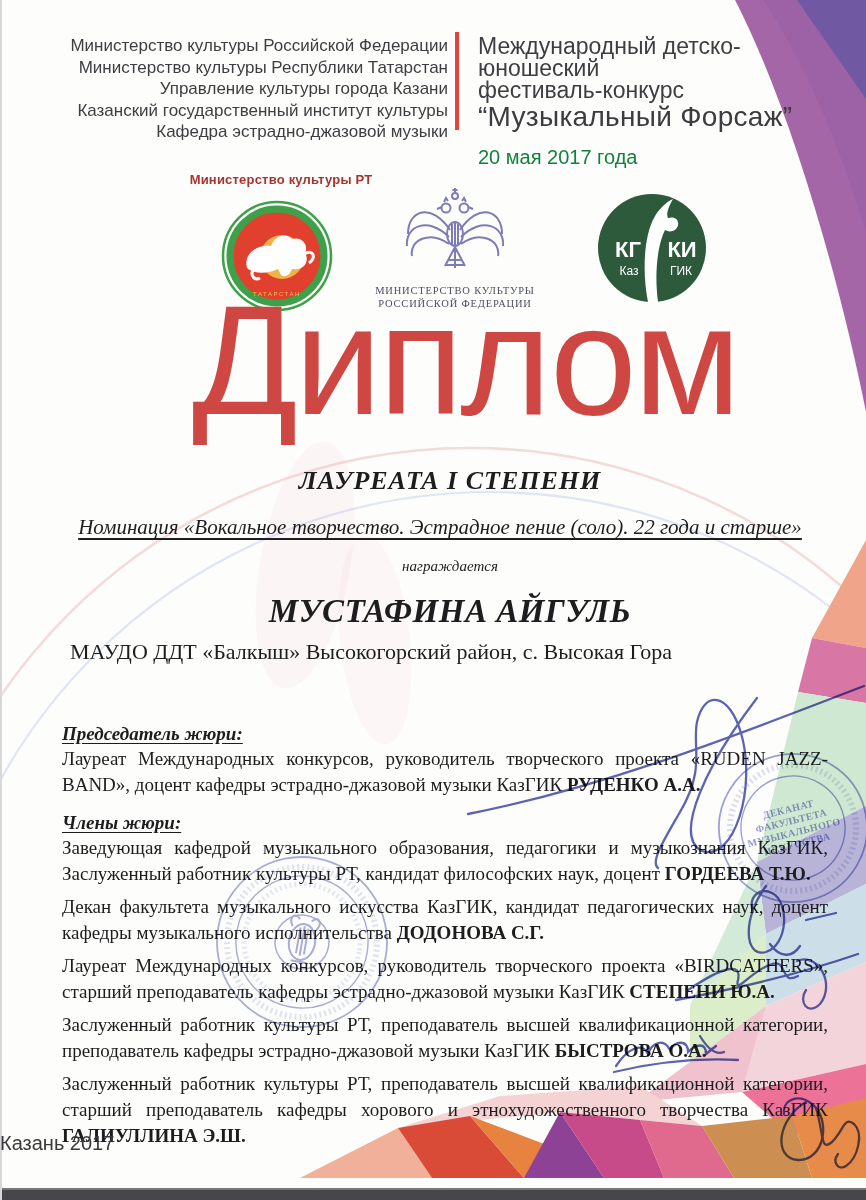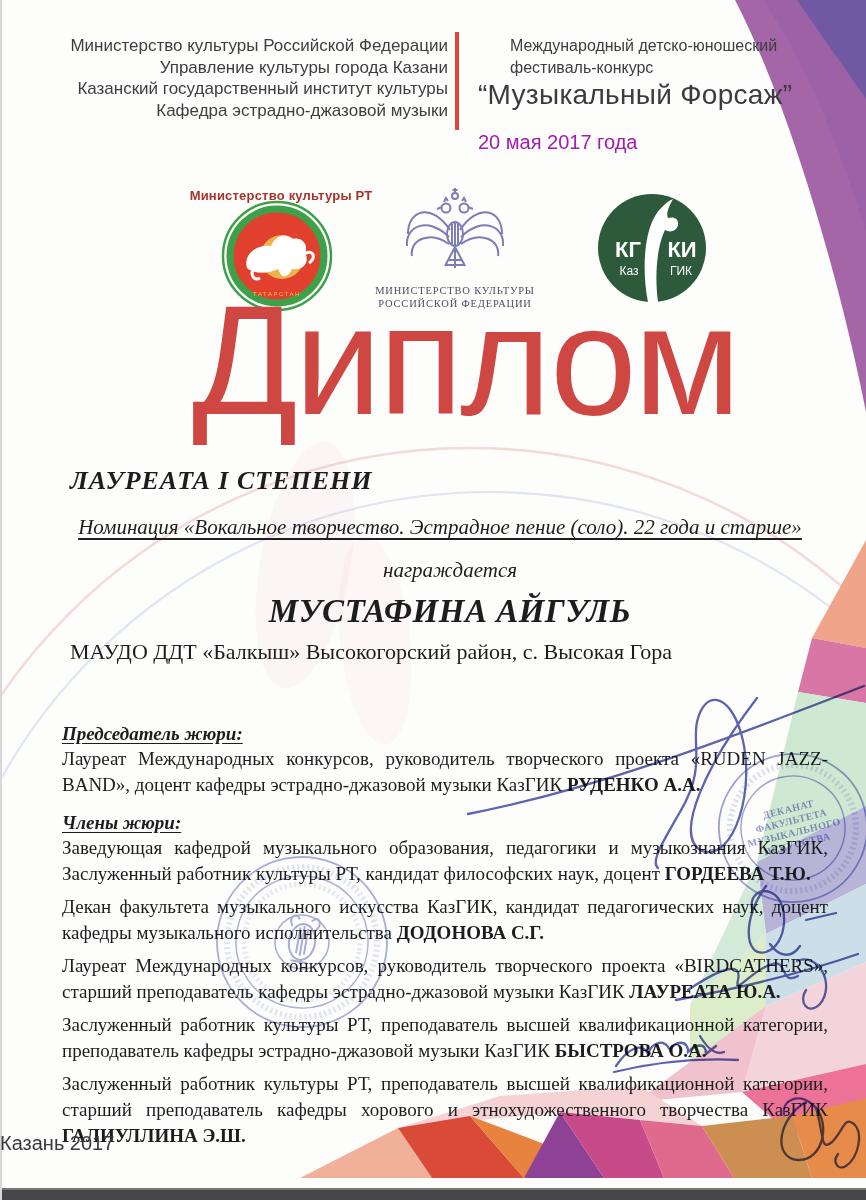--- a/index.html
+++ b/index.html
@@ -8,47 +8,47 @@
   .layer{position:absolute;left:0;top:0;width:866px;height:1200px;}
   .bg{z-index:0;pointer-events:none;}
   .content{z-index:2;border-radius:22px;}
   .overlay{z-index:4;pointer-events:none;mix-blend-mode:multiply;}
 
   
   .hdr-left{position:absolute;top:35px;left:38px;width:410px;text-align:right;
             font-size:17px;line-height:21.6px;color:#3e3e42;}
   .hdr-divider{position:absolute;left:455px;top:32px;width:3.5px;height:98px;background:#e0443a;}
   .hdr-right{position:absolute;left:478px;top:35px;width:372px;color:#3e3e42;}
-  .fest-line{font-size:16px;line-height:22px;margin-left:32px;}
+  .fest-line{font-size:23px;line-height:22px;}
   .fest-title{font-size:28px;line-height:32px;color:#3b3b40;letter-spacing:.3px;}
-  .fest-date{font-size:20px;margin-top:20px;color:#a21caf;}
-
-  
-  .tat-label{position:absolute;left:148px;top:188px;width:266px;text-align:center;
+  .fest-date{font-size:20px;margin-top:13px;color:#15803d;}
+
+  
+  .tat-label{position:absolute;left:148px;top:172px;width:266px;text-align:center;
              font-size:13px;font-weight:bold;color:#a5342e;letter-spacing:.2px;}
   .tat-emblem{position:absolute;left:212px;top:198px;}
   .rf-emblem{position:absolute;left:395px;top:186px;}
   .rf-caption{position:absolute;left:345px;top:284px;width:220px;text-align:center;
               font-family:"Liberation Serif",serif;font-size:10.5px;line-height:13px;
               letter-spacing:.8px;color:#4d4d62;}
   .kazgik-logo{position:absolute;left:596px;top:192px;}
 
   
   .diploma-title{position:absolute;left:85px;top:284px;width:760px;height:160px;
                  text-align:center;font-size:156px;line-height:152px;letter-spacing:-3px;
                  color:#cf4742;font-family:"Liberation Sans",sans-serif;}
 
   
   .serif{font-family:"Liberation Serif",serif;color:#1d1d1f;}
-  .degree{position:absolute;left:70px;top:466px;width:760px;
+  .degree{position:absolute;left:70px;top:466px;width:760px;text-align:center;
           font-size:26px;font-weight:bold;font-style:italic;letter-spacing:1px;}
   .nomination{position:absolute;left:40px;top:515px;width:800px;text-align:center;
               font-size:21px;font-style:italic;text-decoration:underline;text-underline-offset:4px;}
   .awarded{position:absolute;left:70px;top:558px;width:760px;text-align:center;
-           font-size:21px;font-style:italic;}
+           font-size:15px;font-style:italic;}
   .recipient{position:absolute;left:70px;top:593px;width:760px;text-align:center;
              font-size:33px;font-weight:bold;font-style:italic;letter-spacing:.5px;}
   .organization{position:absolute;left:70px;top:639px;width:760px;font-size:22px;}
   .supervisor{position:absolute;left:70px;top:686px;width:760px;text-align:center;font-size:22px;}
 
   
   .jury{position:absolute;left:62px;top:722px;width:766px;font-size:19px;}
   .jury-label{font-size:19px;font-weight:bold;font-style:italic;text-decoration:underline;
               text-underline-offset:3px;line-height:24px;}
   .jury p{margin:0 0 7px 0;line-height:26px;text-align:justify;text-align-last:left;}
@@ -104,20 +104,21 @@
 
     <rect x="0" y="1188" width="866" height="12" fill="#474749"></rect>
     <rect x="0" y="1188" width="866" height="2" fill="#77777a"></rect>
     <rect x="0" y="0" width="2" height="1200" fill="#d8d8da"></rect>
   </svg>
 
   <div class="layer content">
 
     <div class="hdr-left">
       <div>Министерство культуры Российской Федерации</div>
+      <div>Министерство культуры Республики Татарстан</div>
       <div>Управление культуры города Казани</div>
       <div>Казанский государственный институт культуры</div>
       <div>Кафедра эстрадно-джазовой музыки</div>
     </div>
 
     <div class="hdr-divider"></div>
 
     <div class="hdr-right">
       <div class="fest-line">Международный детско-юношеский</div>
       <div class="fest-line">фестиваль-конкурс</div>
@@ -181,21 +182,21 @@
     <div class="recipient serif">МУСТАФИНА АЙГУЛЬ</div>
     <div class="organization serif">МАУДО ДДТ «Балкыш» Высокогорский район, с. Высокая Гора</div>
 
     <div class="jury serif">
       <div class="jury-label">Председатель жюри:</div>
       <p><span>Лауреат Международных конкурсов, руководитель творческого проекта «RUDEN JAZZ-BAND», доцент кафедры эстрадно-джазовой музыки КазГИК </span><b>РУДЕНКО А.А.</b></p>
       <div class="gap"></div>
       <div class="jury-label">Члены жюри:</div>
       <p><span>Заведующая кафедрой музыкального образования, педагогики и музыкознания КазГИК, Заслуженный работник культуры РТ, кандидат философских наук, доцент </span><b>ГОРДЕЕВА Т.Ю.</b></p>
       <p><span>Декан факультета музыкального искусства КазГИК, кандидат педагогических наук, доцент кафедры музыкального исполнительства </span><b>ДОДОНОВА С.Г.</b></p>
-      <p><span>Лауреат Международных конкурсов, руководитель творческого проекта «BIRDCATHERS», старший преподаватель кафедры эстрадно-джазовой музыки КазГИК </span><b>ЛАУРЕАТА Ю.А.</b></p>
+      <p><span>Лауреат Международных конкурсов, руководитель творческого проекта «BIRDCATHERS», старший преподаватель кафедры эстрадно-джазовой музыки КазГИК </span><b>СТЕПЕНИ Ю.А.</b></p>
       <p><span>Заслуженный работник культуры РТ, преподаватель высшей квалификационной категории, преподаватель кафедры эстрадно-джазовой музыки КазГИК </span><b>БЫСТРОВА О.А.</b></p>
       <p><span>Заслуженный работник культуры РТ, преподаватель высшей квалификационной категории, старший преподаватель кафедры хорового и этнохудожественного творчества КазГИК </span><b>ГАЛИУЛЛИНА Э.Ш.</b></p>
     </div>
 
     <div class="footer">Казань 2017</div>
   </div>
 
   <svg class="layer overlay" viewBox="0 0 866 1200">
 
     <g transform="translate(793,828) rotate(-14)" stroke="#7b84c6" opacity="0.75">

